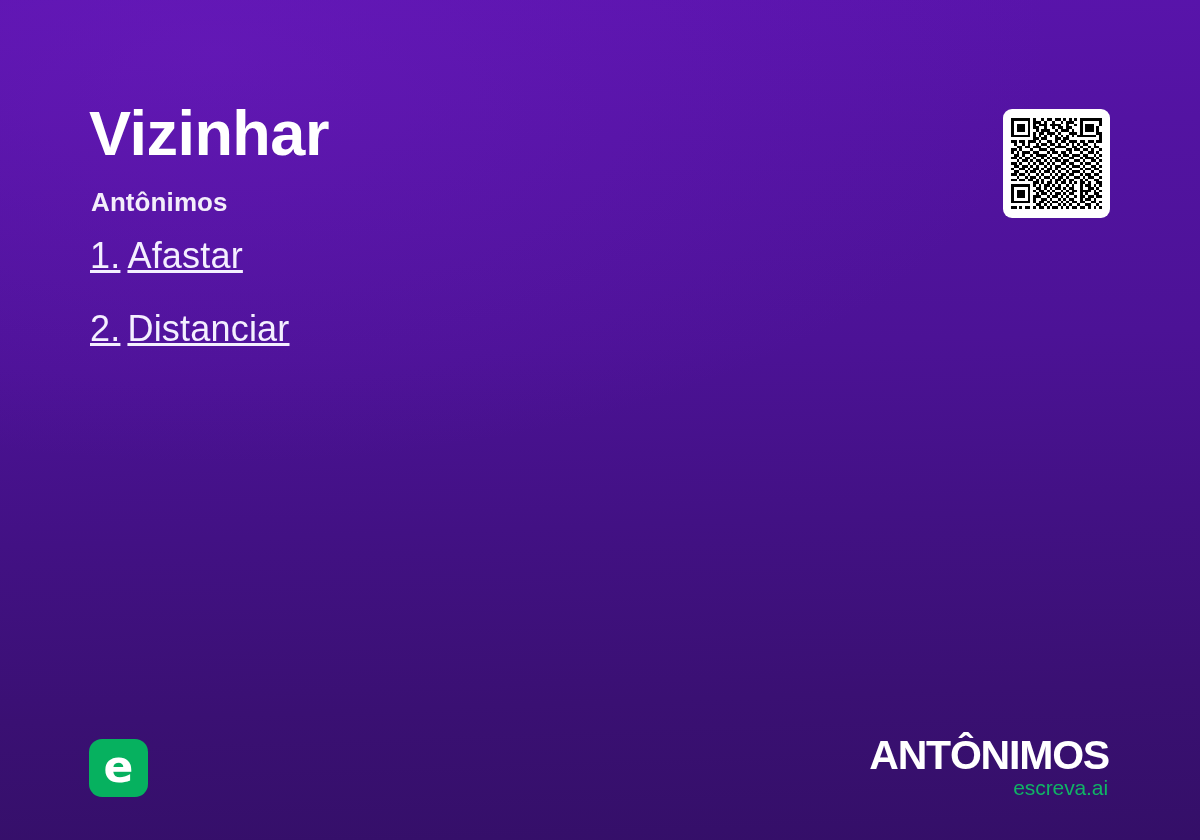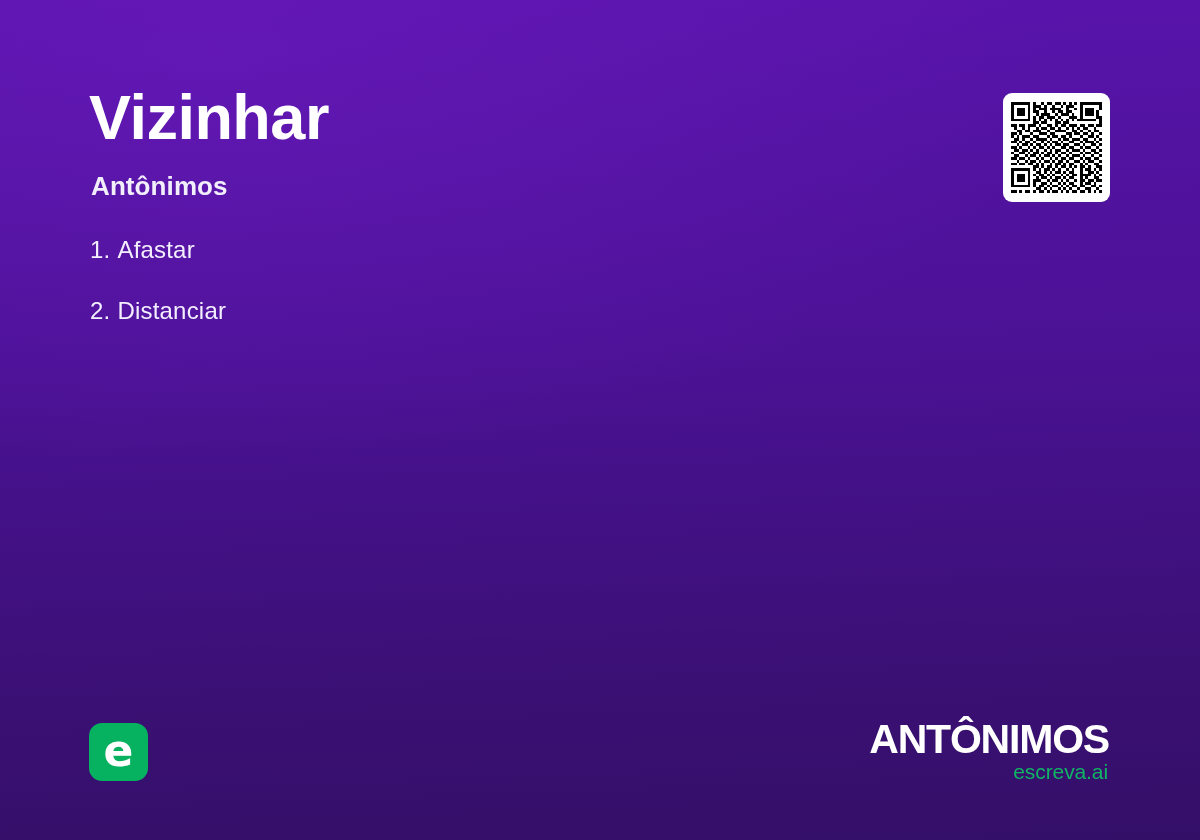--- a/index.html
+++ b/index.html
@@ -19,21 +19,21 @@
     background: linear-gradient(178deg, #5a14ad 0%, #5313a2 18%, #4c1296 42%, #421184 62%, #3a1073 82%, #340f68 100%);
     overflow: hidden;
   }
   #card::after {
     content: "";
     position: absolute;
     inset: 0;
     background: radial-gradient(120% 85% at 18% 6%, rgba(116,30,200,0.38) 0%, rgba(116,30,200,0.0) 58%);
     pointer-events: none;
   }
-  .layer { position: relative; z-index: 2; }
+  .layer { position: relative; z-index: 2; margin-top: 16px; }
 
   
   #headline-block {
     position: absolute;
     left: 89px;
     top: 86px;
   }
   #page-title {
     font-size: 63px;
     font-weight: 700;
@@ -56,27 +56,28 @@
   
   #antonyms-list {
     position: absolute;
     left: 90px;
     top: 238px;
     list-style: none;
     margin: 0;
     padding: 0;
   }
   #antonyms-list li {
-    font-size: 24px;
+    font-size: 36px;
     font-weight: 400;
     color: #f4efff;
     letter-spacing: 0.2px;
     line-height: 1.0;
     margin-bottom: 37px;
     white-space: nowrap;
+    text-decoration: underline;
   }
   #antonyms-list li:last-child { margin-bottom: 12px; }
   .item-index { margin-right: 7px; }
 
   
   #qr-panel {
     position: absolute;
     left: 1003px;
     top: 93px;
     width: 107px;

